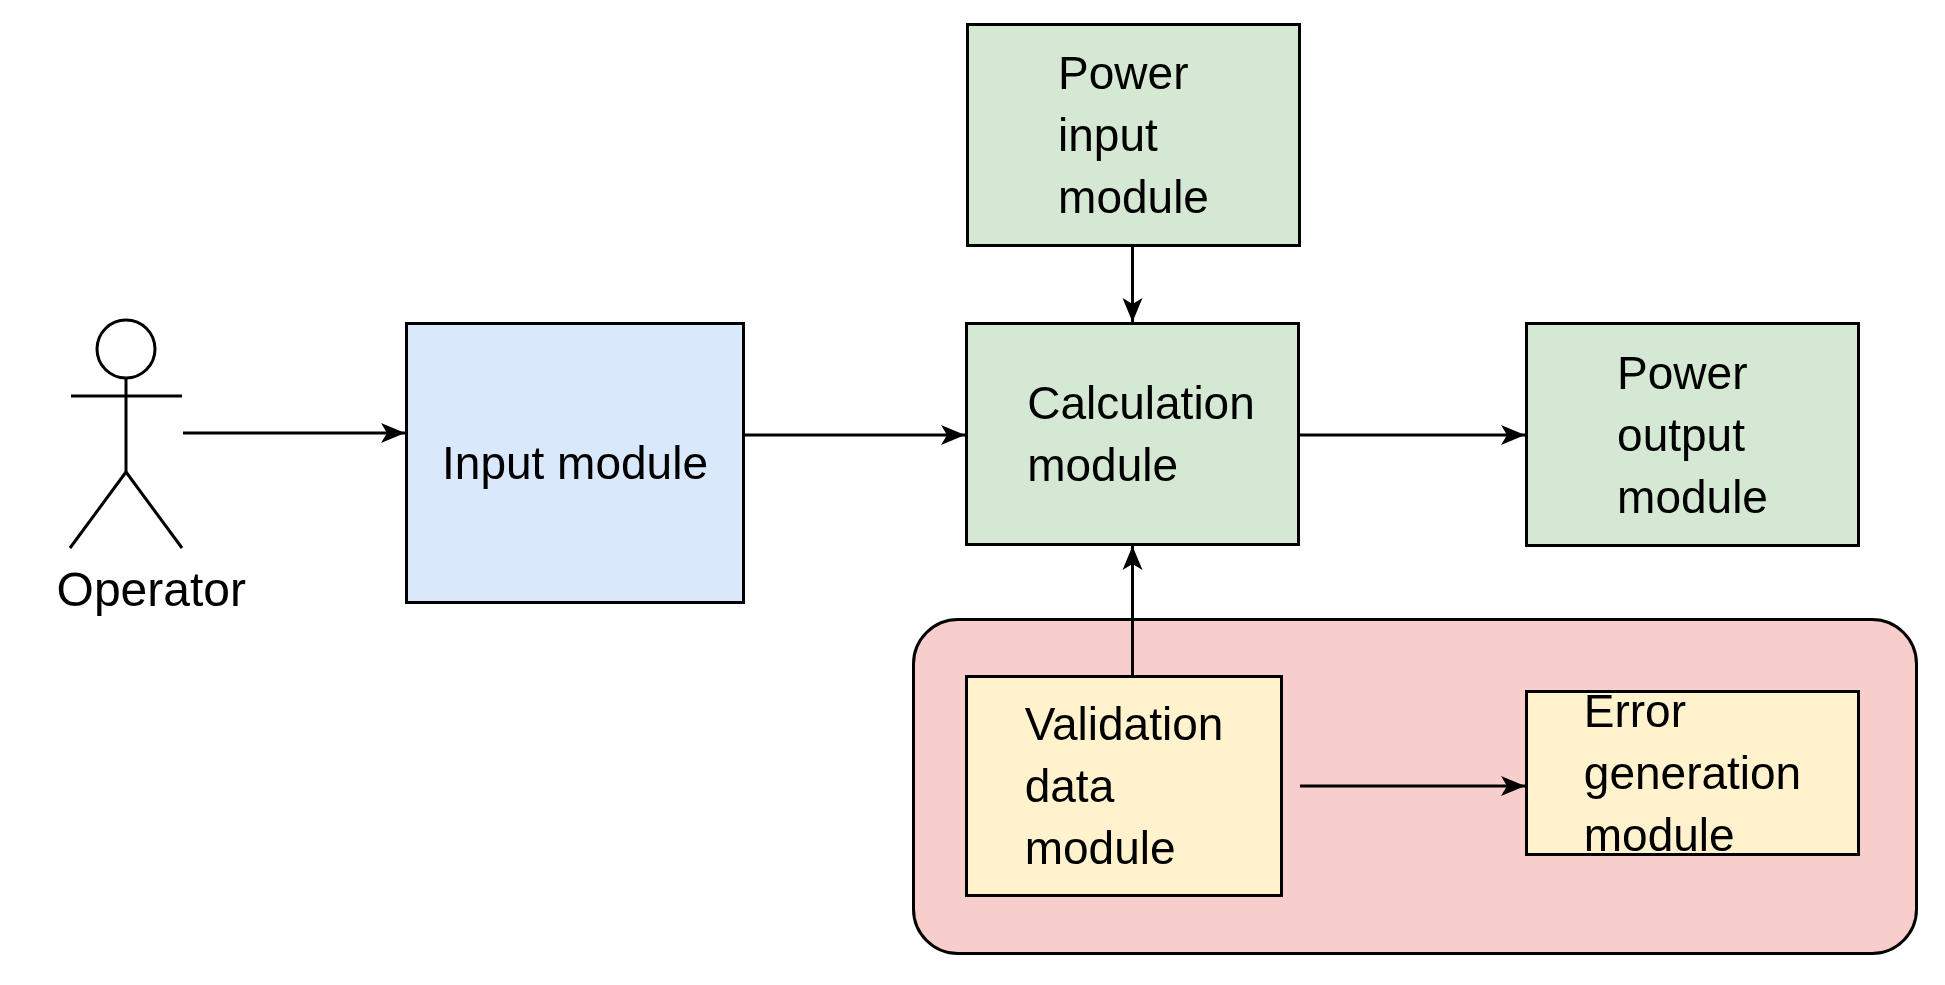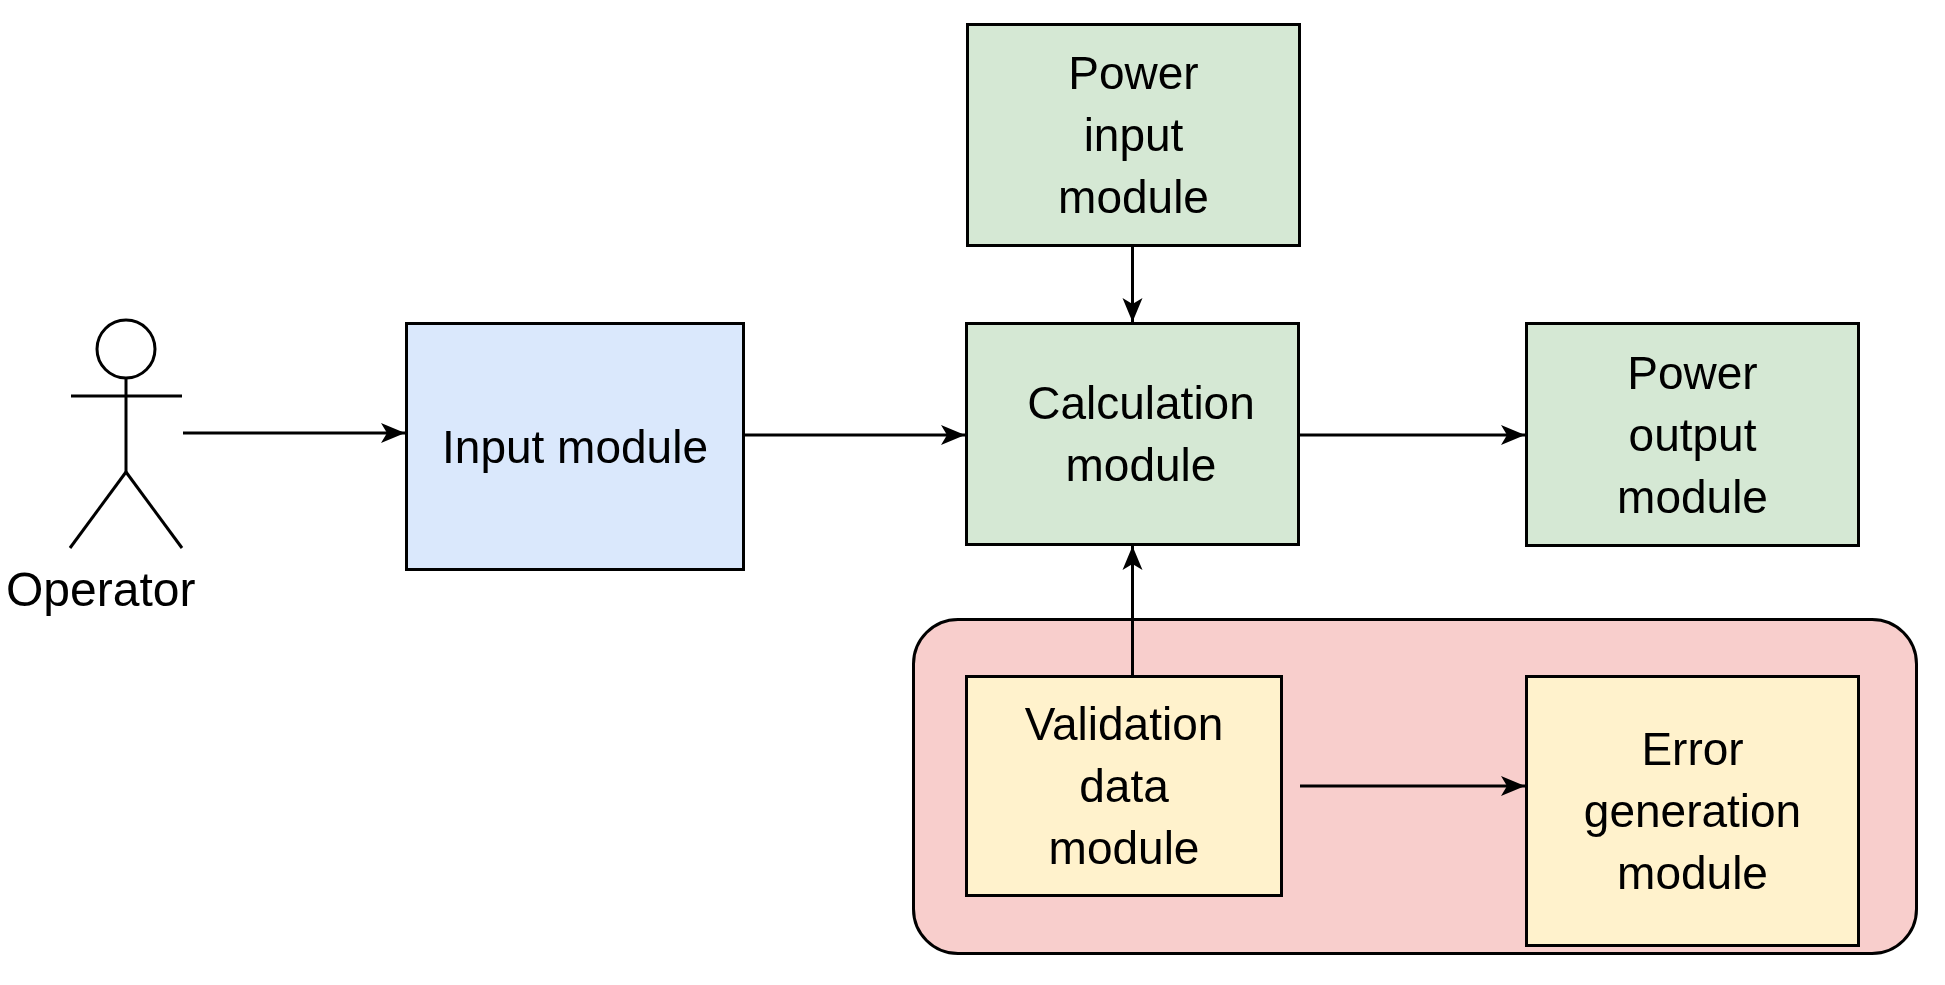--- a/index.html
+++ b/index.html
@@ -37,45 +37,44 @@
     z-index: 1;
   }
   .node {
     position: absolute;
     display: flex;
     align-items: center;
     justify-content: center;
     box-sizing: border-box;
     border: 3px solid #000000;
     z-index: 3;
-    text-align: center;
     font-size: 46px;
     line-height: 62px;
     color: #000000;
   }
   .node .node-label {
     white-space: pre-line;
   }
   .node-blue   { background: #dae8fc; }
   .node-green  { background: #d5e8d4; }
   .node-yellow { background: #fff2cc; }
 
-  .node-input        { left: 405px;  top: 322px; width: 340px; height: 249px; }
+  .node-input        { left: 405px;  top: 322px; width: 340px; height: 282px; }
   .node-power-input  { left: 966px;  top: 23px;  width: 335px; height: 224px; }
   .node-calculation  { left: 965px;  top: 322px; width: 335px; height: 224px; padding-left: 17px; }
   .node-power-output { left: 1525px; top: 322px; width: 335px; height: 225px; }
   .node-validation   { left: 965px;  top: 675px; width: 318px; height: 222px; }
-  .node-error-gen    { left: 1525px; top: 675px; width: 335px; height: 272px; }
+  .node-error-gen    { left: 1525px; top: 690px; width: 335px; height: 166px; }
 
   .actor-label {
     position: absolute;
     left: 6px;
     top: 564px;
     width: 240px;
-    text-align: left;
+    text-align: right;
     font-size: 48px;
     line-height: 52px;
     color: #000000;
     z-index: 3;
   }
 </style>
 </head>
 <body>
 
 <div class="canvas">

